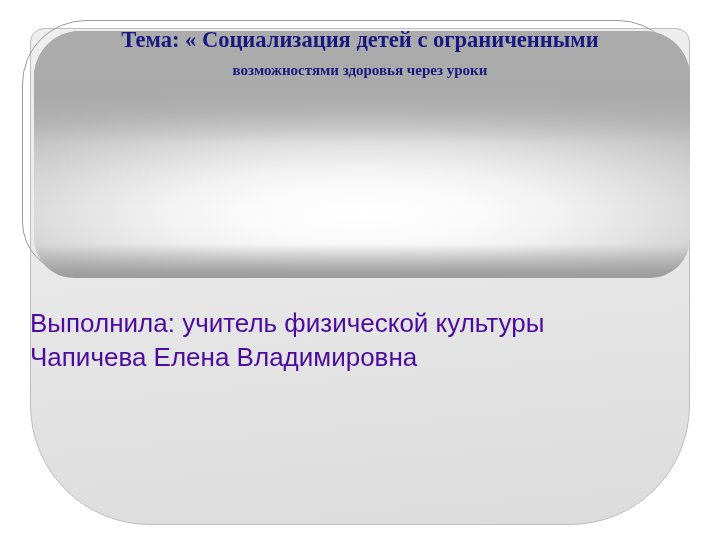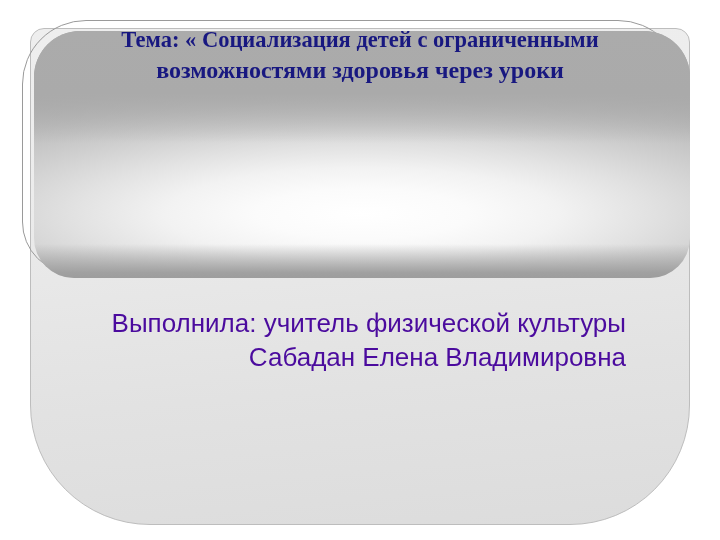--- a/index.html
+++ b/index.html
@@ -96,30 +96,30 @@
     font-weight: bold;
     font-size: 22.5px;
     line-height: 31px;
     color: #181880;
     letter-spacing: 0px;
     padding: 0 16px;
     box-sizing: border-box;
   }
   .title-text .line { display: block; white-space: nowrap; }
   .title-text .line.l2,
-  .title-text .line.l3 { font-size: 24px; font-family: Liberation Serif, serif; }
+  .title-text .line.l3 { font-size: 15px; font-family: Liberation Serif, serif; }
 
   
   .subtitle-text {
     position: absolute;
     left: 30px;
     width: 596px;
     top: 306px;
     z-index: 3;
-    text-align: right;
+    text-align: left;
     font-family: "Liberation Sans", "DejaVu Sans", sans-serif;
     font-weight: normal;
     font-size: 26px;
     line-height: 34px;
     color: #4b0b9e;
   }
   .subtitle-text .line { display: block; white-space: nowrap; }
 </style>
 </head>
 <body>
@@ -132,16 +132,16 @@
 
   <div class="title-box"></div>
 
   <div class="title-text">
     <span class="line l1">Тема: « Социализация детей с ограниченными</span>
     <span class="line l2">возможностями здоровья через уроки</span>
   </div>
 
   <div class="subtitle-text">
     <span class="line">Выполнила: учитель физической культуры</span>
-    <span class="line">Сабадан Елена Владимировна</span>
+    <span class="line">Чапичева Елена Владимировна</span>
   </div>
 
 </div>
 
 </body></html>

